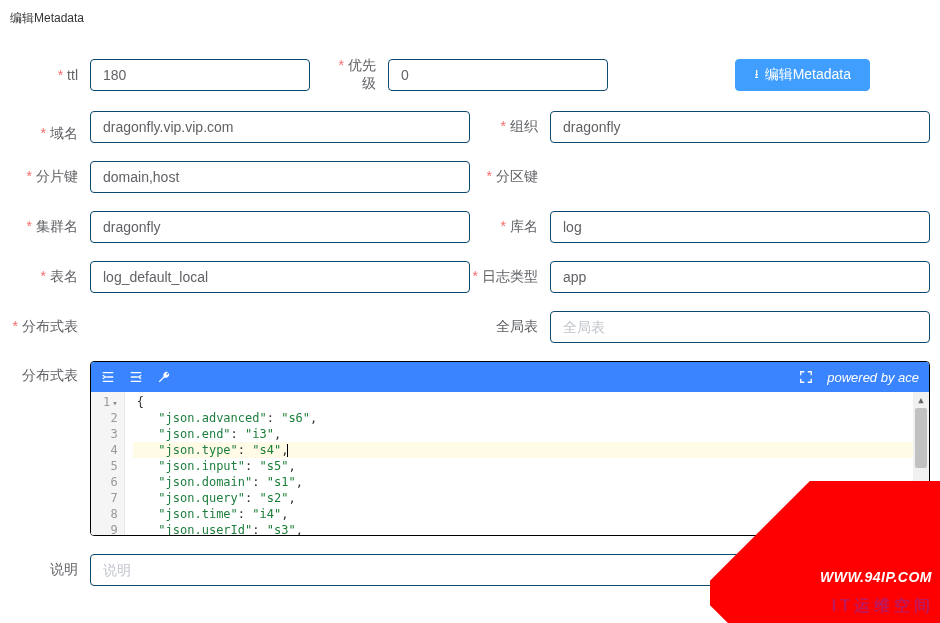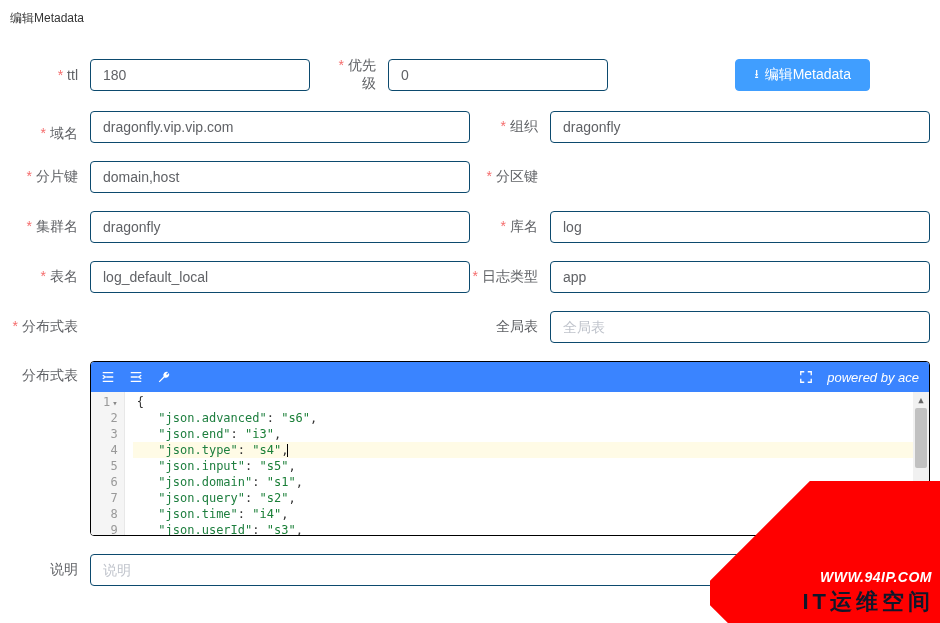--- a/index.html
+++ b/index.html
@@ -133,21 +133,21 @@
   .vscroll .arrow.up{ top:0;}
   .vscroll .arrow.down{ bottom:0;}
   
   .watermark{
     position:fixed; right:0; bottom:0; width:230px; height:142px; pointer-events:none; overflow:hidden;
   }
   .wm-tri{
     position:absolute; right:-120px; bottom:-120px; width:300px; height:300px; background:#ff0000; transform:rotate(45deg);
   }
   .wm-text1{ position:absolute; right:8px; bottom:38px; color:#fff; font-weight:bold; font-size:14px; font-style:italic; letter-spacing:0.5px;}
-  .wm-text2{ position:absolute; right:6px; bottom:6px; color:#0f172a; font-weight:bold; font-size:22px; letter-spacing:4px;}
+  .wm-text2{ position:absolute; right:6px; bottom:6px; color:#be185d; font-weight:bold; font-size:16px; letter-spacing:4px;}
 </style>
 </head>
 <body>
 
 <div class="page-title">编辑Metadata</div>
 
 <div class="form-row">
   <div class="form-item">
     <div class="label req">ttl</div>
     <input class="el-input" style="width: 220px;" value="180">

